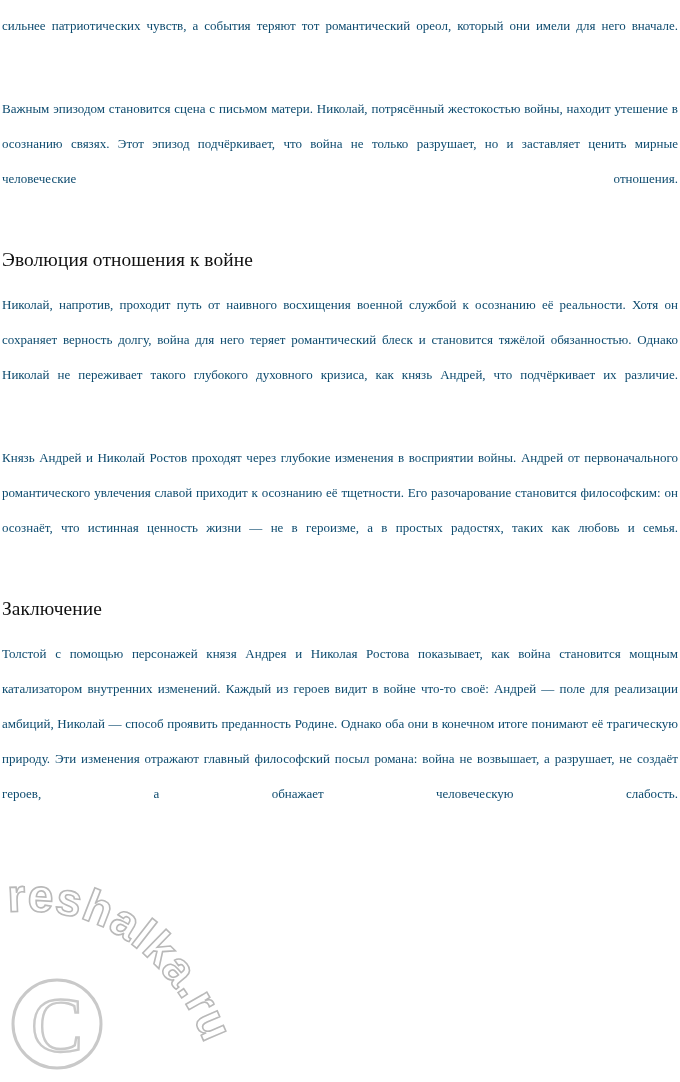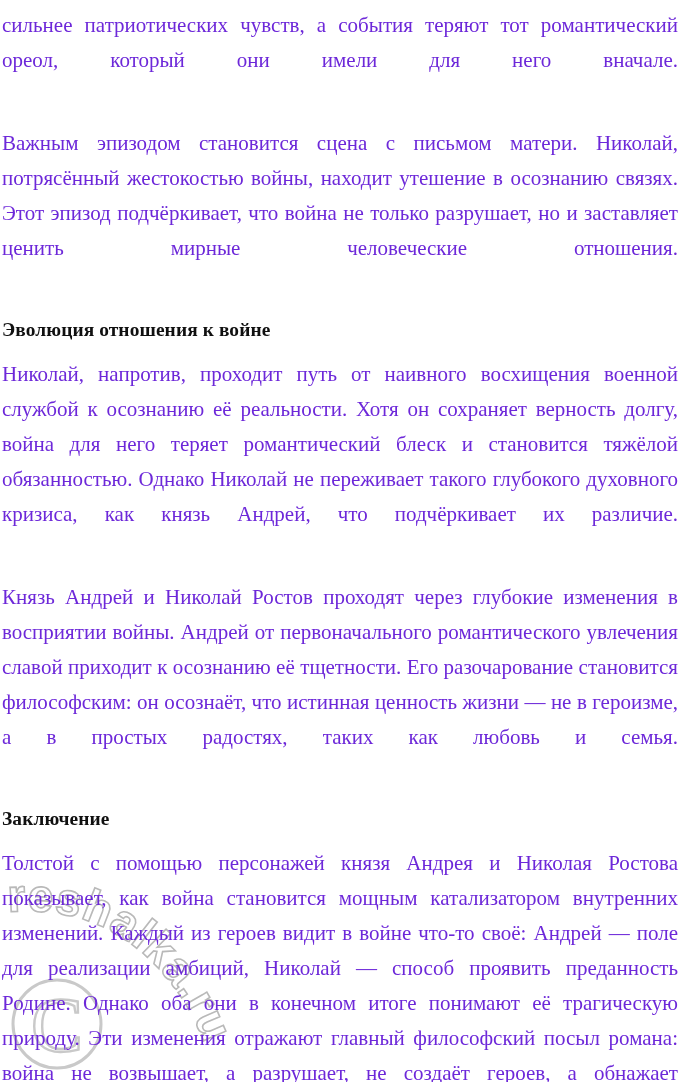--- a/index.html
+++ b/index.html
@@ -28,42 +28,42 @@
   }
 
   .doc-body {
     position: relative;
     z-index: 2;
     padding-top: 8px;
   }
 
   p.para {
     margin: 0 0 13px 0;
-    font-size: 21px;
+    font-size: 13px;
     line-height: 35px;
     text-align: justify;
     text-justify: inter-word;
     -webkit-hyphens: none;
     hyphens: none;
     word-spacing: 0px;
-    color: #6d28d9;
+    color: #0c4a6e;
   }
 
   
   p.para::after {
     content: "";
     display: inline-block;
     width: 100%;
   }
 
   h2.heading {
     margin: 9px 0 12px 0;
     font-size: 19.4px;
     line-height: 31px;
-    font-weight: bold;
+    font-weight: normal;
     text-align: left;
     color: #101010;
     letter-spacing: 0.1px;
   }
 
   
   #watermark {
     position: absolute;
     left: 0;
     top: 0;

